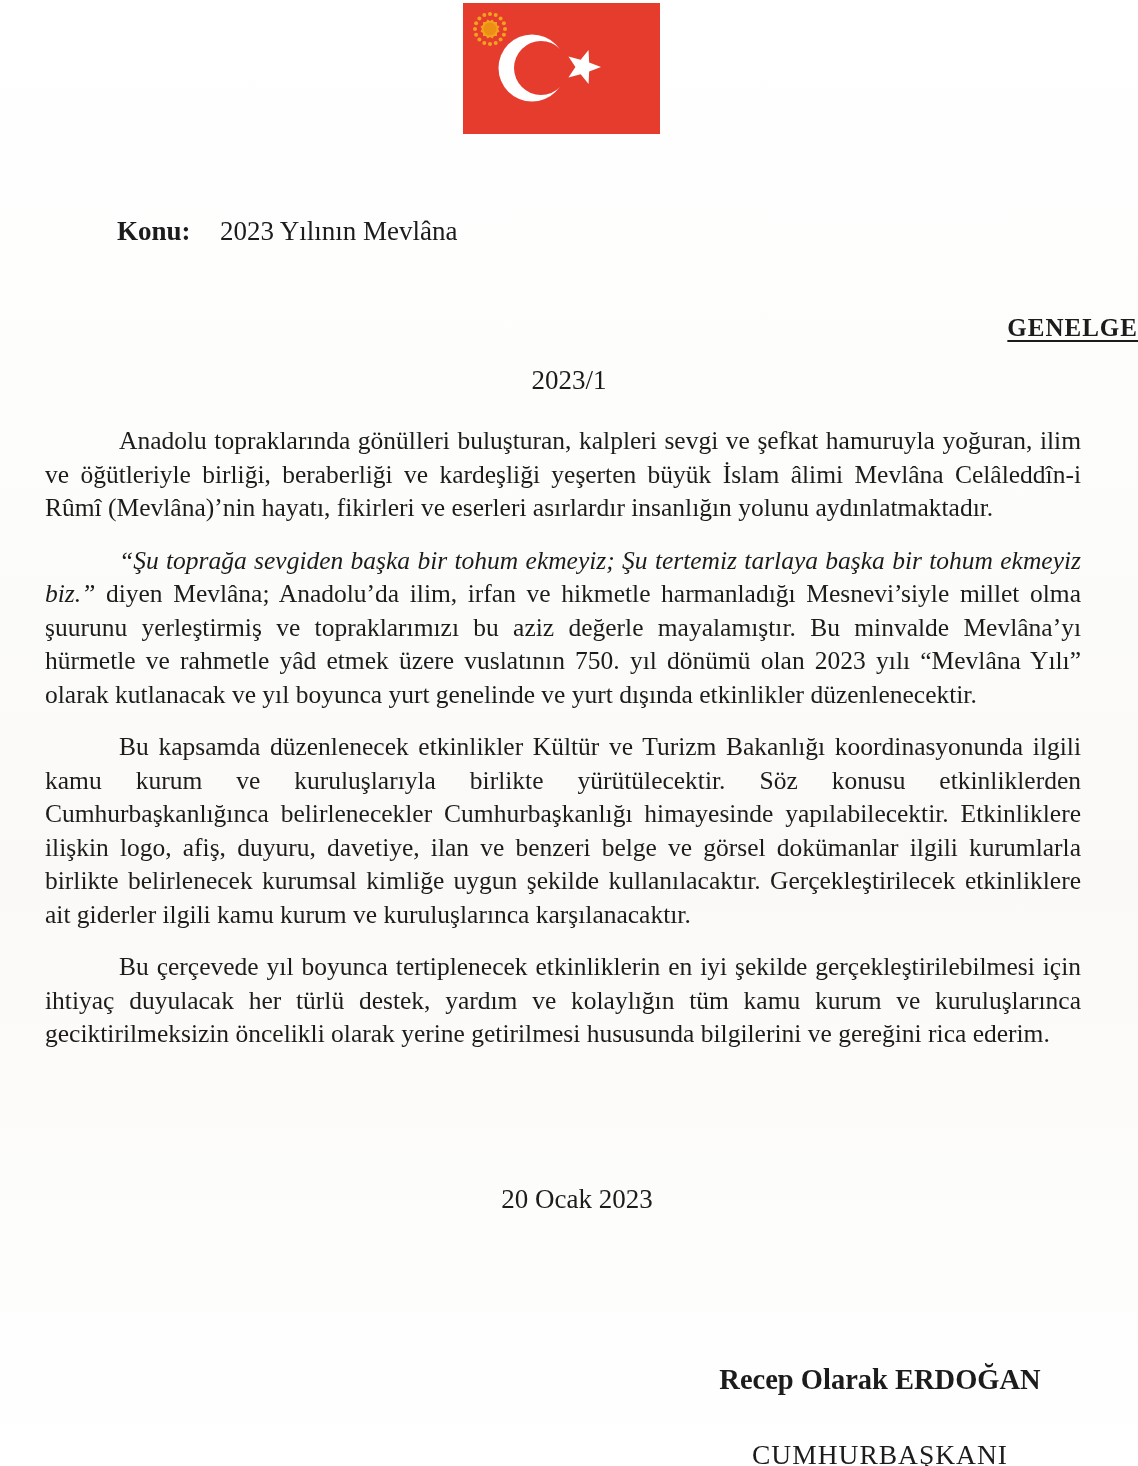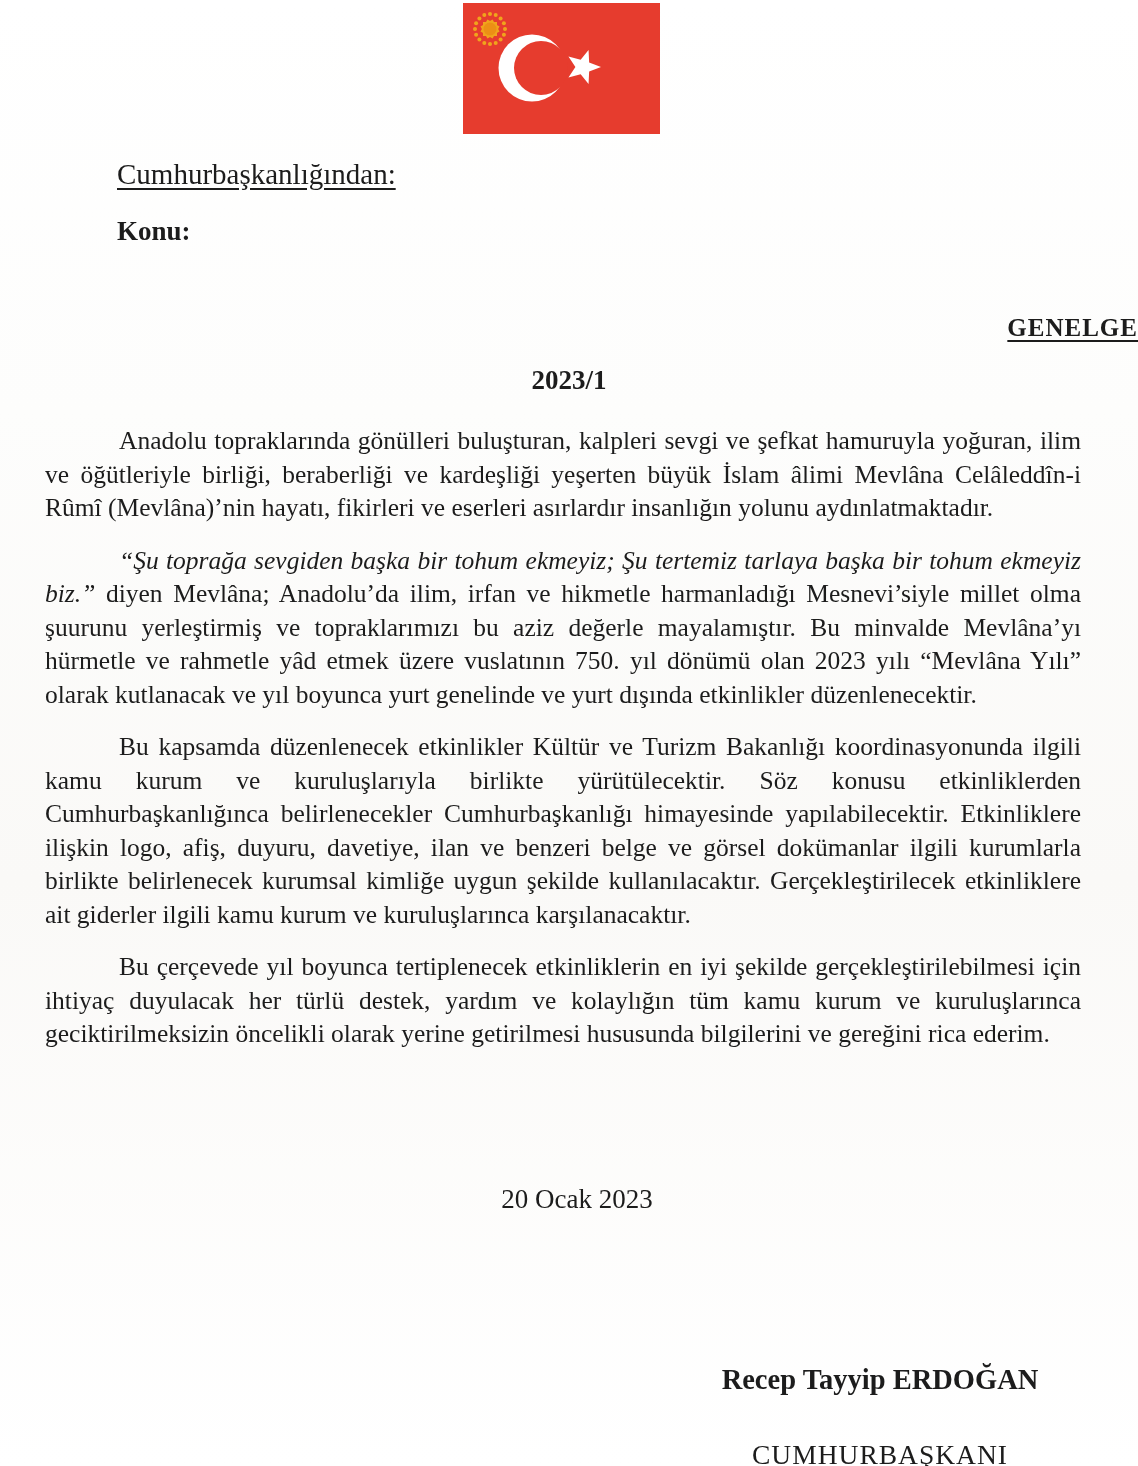--- a/index.html
+++ b/index.html
@@ -32,21 +32,21 @@
   .subject-label{font-weight:bold;width:103px;}
   .subject-text div{white-space:nowrap;}
   .doc-title{
     position:absolute;left:0;top:314px;width:100%;
     text-align:right;font-size:25px;font-weight:bold;
     letter-spacing:1px;
   }
   .doc-title span{text-decoration:underline;text-underline-offset:4px;}
   .doc-number{
     position:absolute;left:0;top:365px;width:100%;
-    text-align:center;font-size:27px;font-weight:bold;
+    text-align:center;font-size:27px;font-weight:normal;
   }
   .body-text{
     position:absolute;left:45px;top:424px;width:1048px;
   }
   .body-text p{
     margin:0 12px 19px 0;
     font-size:25.5px;line-height:33.5px;
     text-align:justify;text-indent:74px;
   }
   .quote{font-style:italic;}
@@ -98,40 +98,40 @@
         <circle cx="27" cy="26" r="6.5" fill="#ec8f15"></circle>
       </g>
 
       <circle cx="69" cy="65" r="33.5" fill="#ffffff"></circle>
       <circle cx="78" cy="65" r="27" fill="#e63c2e"></circle>
 
       <polygon fill="#ffffff" transform="translate(120,64) rotate(18)" points="0,-18 4.47,-6.15 17.12,-5.56 7.23,2.35 10.58,14.56 0,7.6 -10.58,14.56 -7.23,2.35 -17.12,-5.56 -4.47,-6.15"></polygon>
     </svg>
   </div>
 
-  <div class="sender">Cumhurbaşkanlığından:</div>
 
   <div class="subject-row">
     <div class="subject-label">Konu:</div>
     <div class="subject-text">
+      <div>2023 Yılının Mevlâna</div>
     </div>
   </div>
 
   <div class="doc-title">
     <span>GENELGE</span>
   </div>
   <div class="doc-number">2023/1</div>
 
   <div class="body-text">
     <p>Anadolu topraklarında gönülleri buluşturan, kalpleri sevgi ve şefkat hamuruyla yoğuran, ilim ve öğütleriyle birliği, beraberliği ve kardeşliği yeşerten büyük İslam âlimi Mevlâna Celâleddîn-i Rûmî (Mevlâna)’nin hayatı, fikirleri ve eserleri asırlardır insanlığın yolunu aydınlatmaktadır.</p>
     <p><span class="quote">“Şu toprağa sevgiden başka bir tohum ekmeyiz; Şu tertemiz tarlaya başka bir tohum ekmeyiz biz.”</span><span> diyen Mevlâna; Anadolu’da ilim, irfan ve hikmetle harmanladığı Mesnevi’siyle millet olma şuurunu yerleştirmiş ve topraklarımızı bu aziz değerle mayalamıştır. Bu minvalde Mevlâna’yı hürmetle ve rahmetle yâd etmek üzere vuslatının 750. yıl dönümü olan 2023 yılı “Mevlâna Yılı” olarak kutlanacak ve yıl boyunca yurt genelinde ve yurt dışında etkinlikler düzenlenecektir.</span></p>
     <p>Bu kapsamda düzenlenecek etkinlikler Kültür ve Turizm Bakanlığı koordinasyonunda ilgili kamu kurum ve kuruluşlarıyla birlikte yürütülecektir. Söz konusu etkinliklerden Cumhurbaşkanlığınca belirlenecekler Cumhurbaşkanlığı himayesinde yapılabilecektir. Etkinliklere ilişkin logo, afiş, duyuru, davetiye, ilan ve benzeri belge ve görsel dokümanlar ilgili kurumlarla birlikte belirlenecek kurumsal kimliğe uygun şekilde kullanılacaktır. Gerçekleştirilecek etkinliklere ait giderler ilgili kamu kurum ve kuruluşlarınca karşılanacaktır.</p>
     <p>Bu çerçevede yıl boyunca tertiplenecek etkinliklerin en iyi şekilde gerçekleştirilebilmesi için ihtiyaç duyulacak her türlü destek, yardım ve kolaylığın tüm kamu kurum ve kuruluşlarınca geciktirilmeksizin öncelikli olarak yerine getirilmesi hususunda bilgilerini ve gereğini rica ederim.</p>
   </div>
 
   <div class="doc-date">20 Ocak 2023</div>
 
   <div class="signature">
-    <div class="sig-name">Recep Tayyip ERDOĞAN</div>
+    <div class="sig-name">Recep Olarak ERDOĞAN</div>
     <div class="sig-title">CUMHURBAŞKANI</div>
   </div>
 
 </div>
 
 </body></html>

